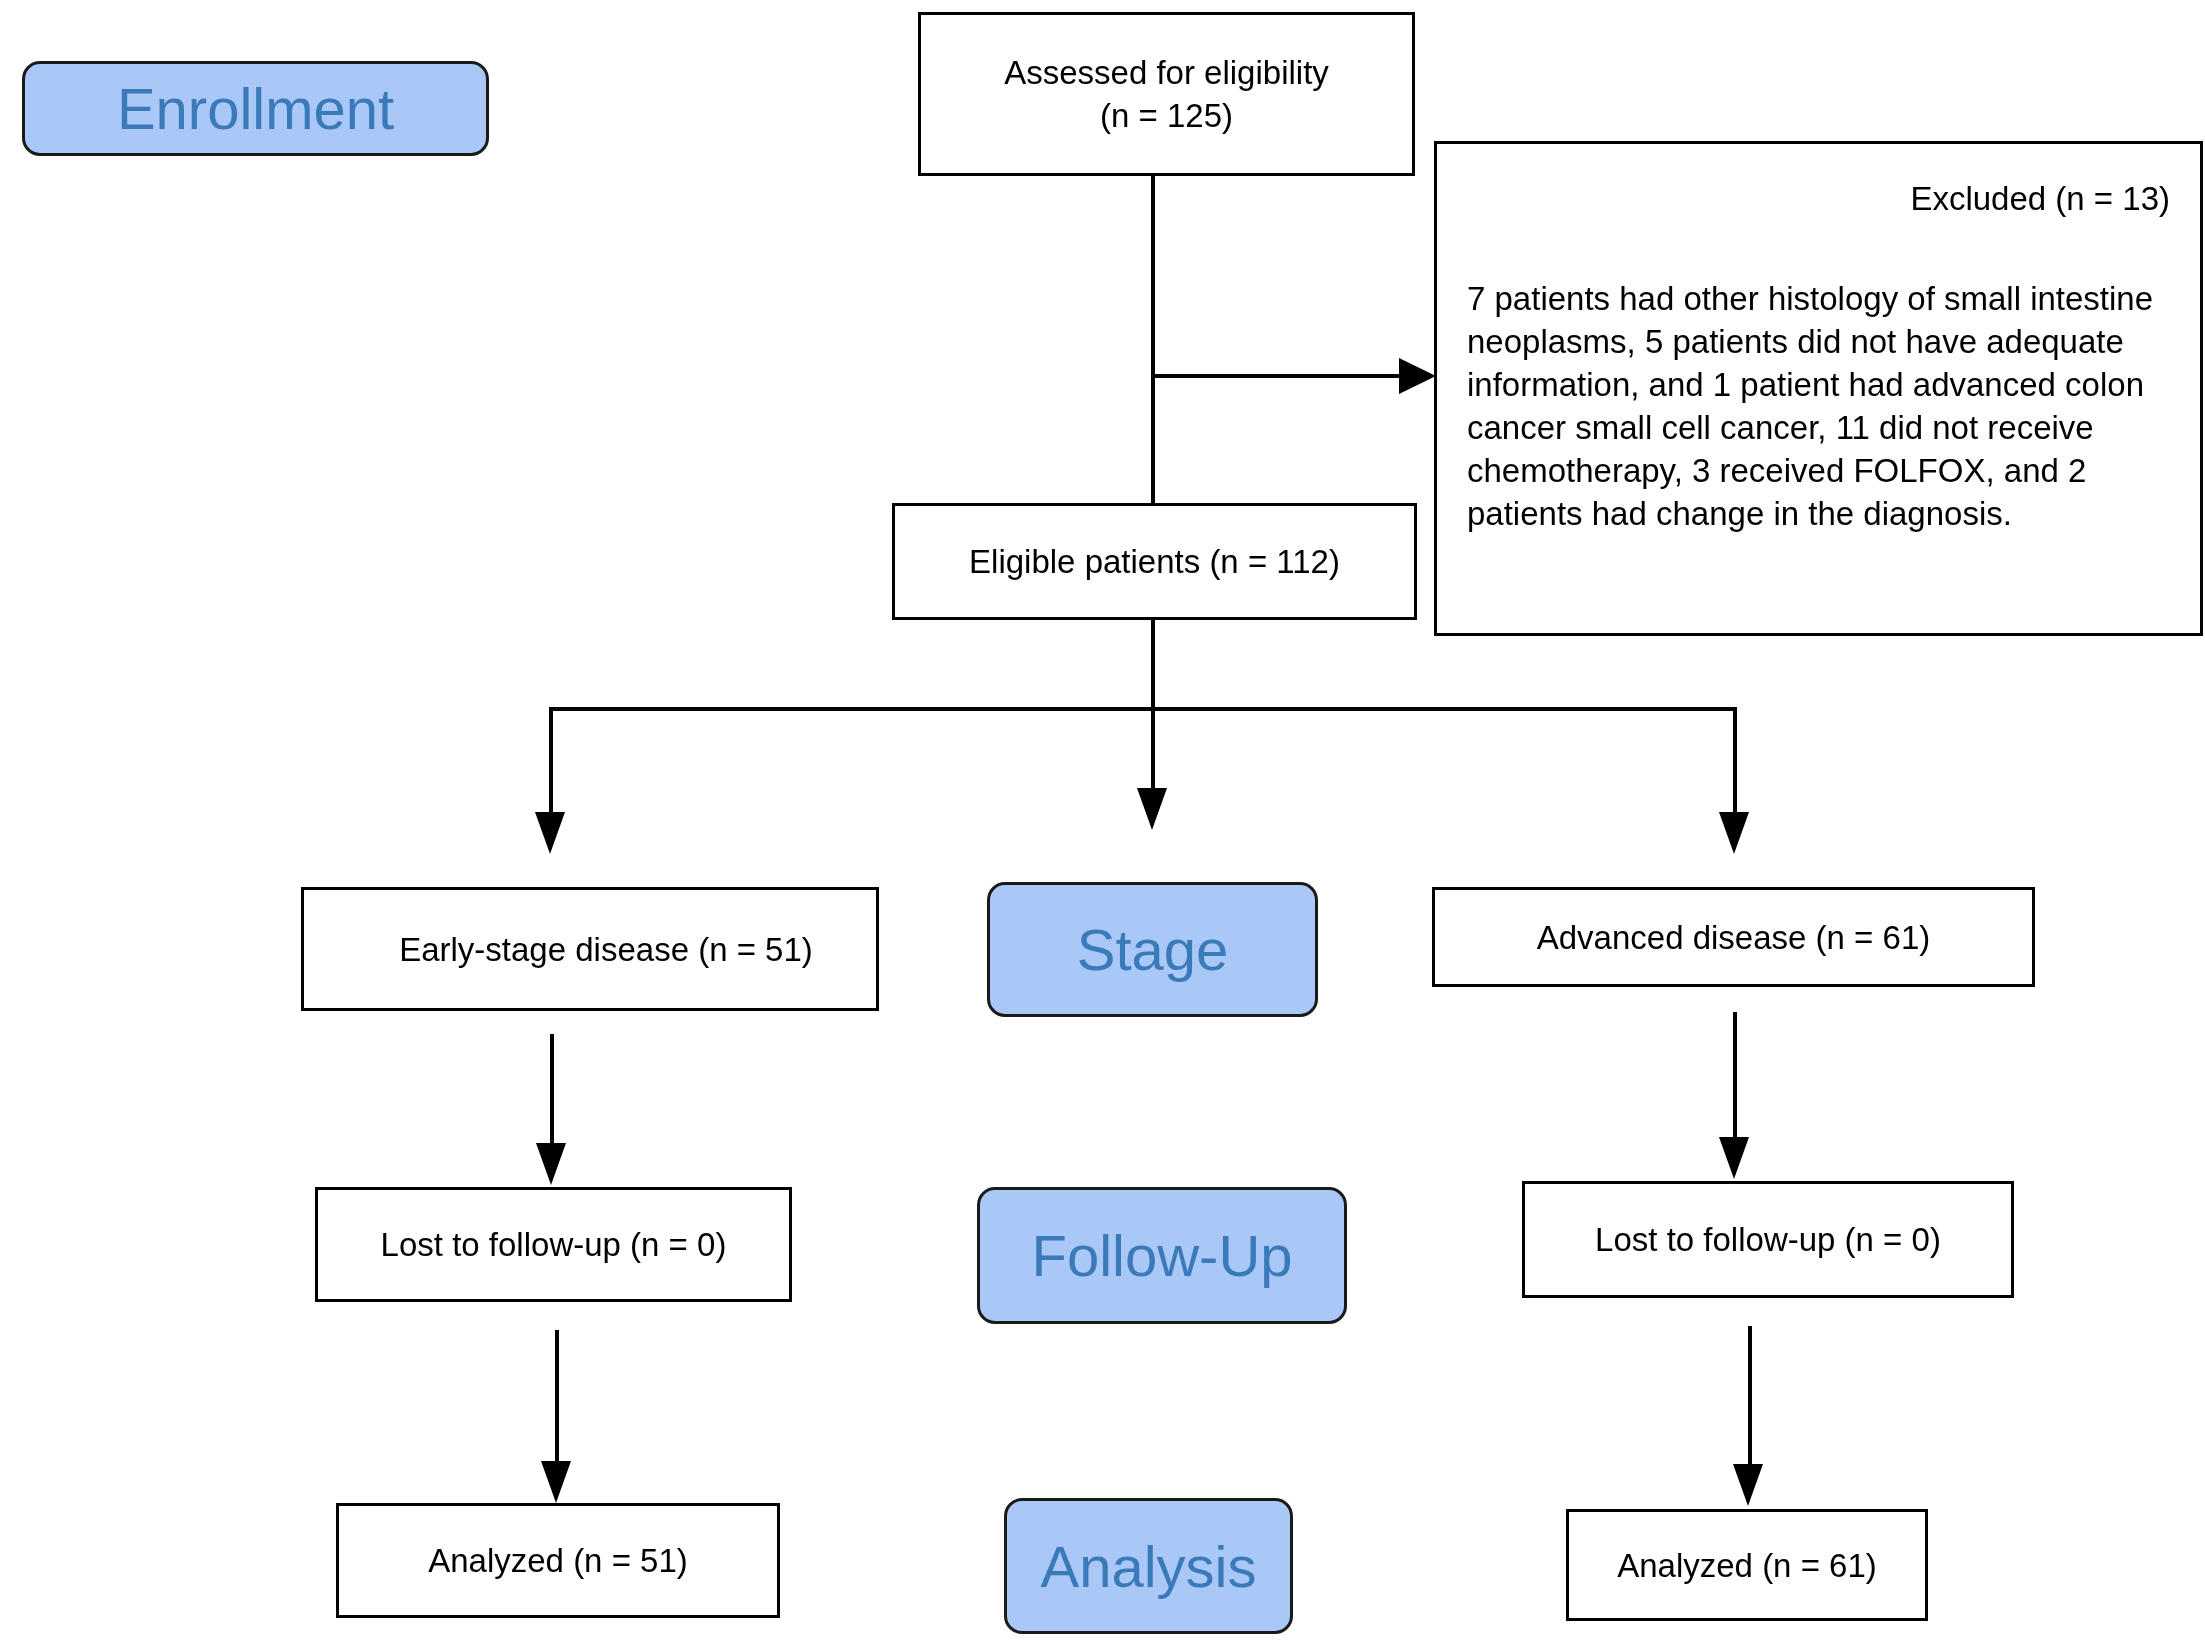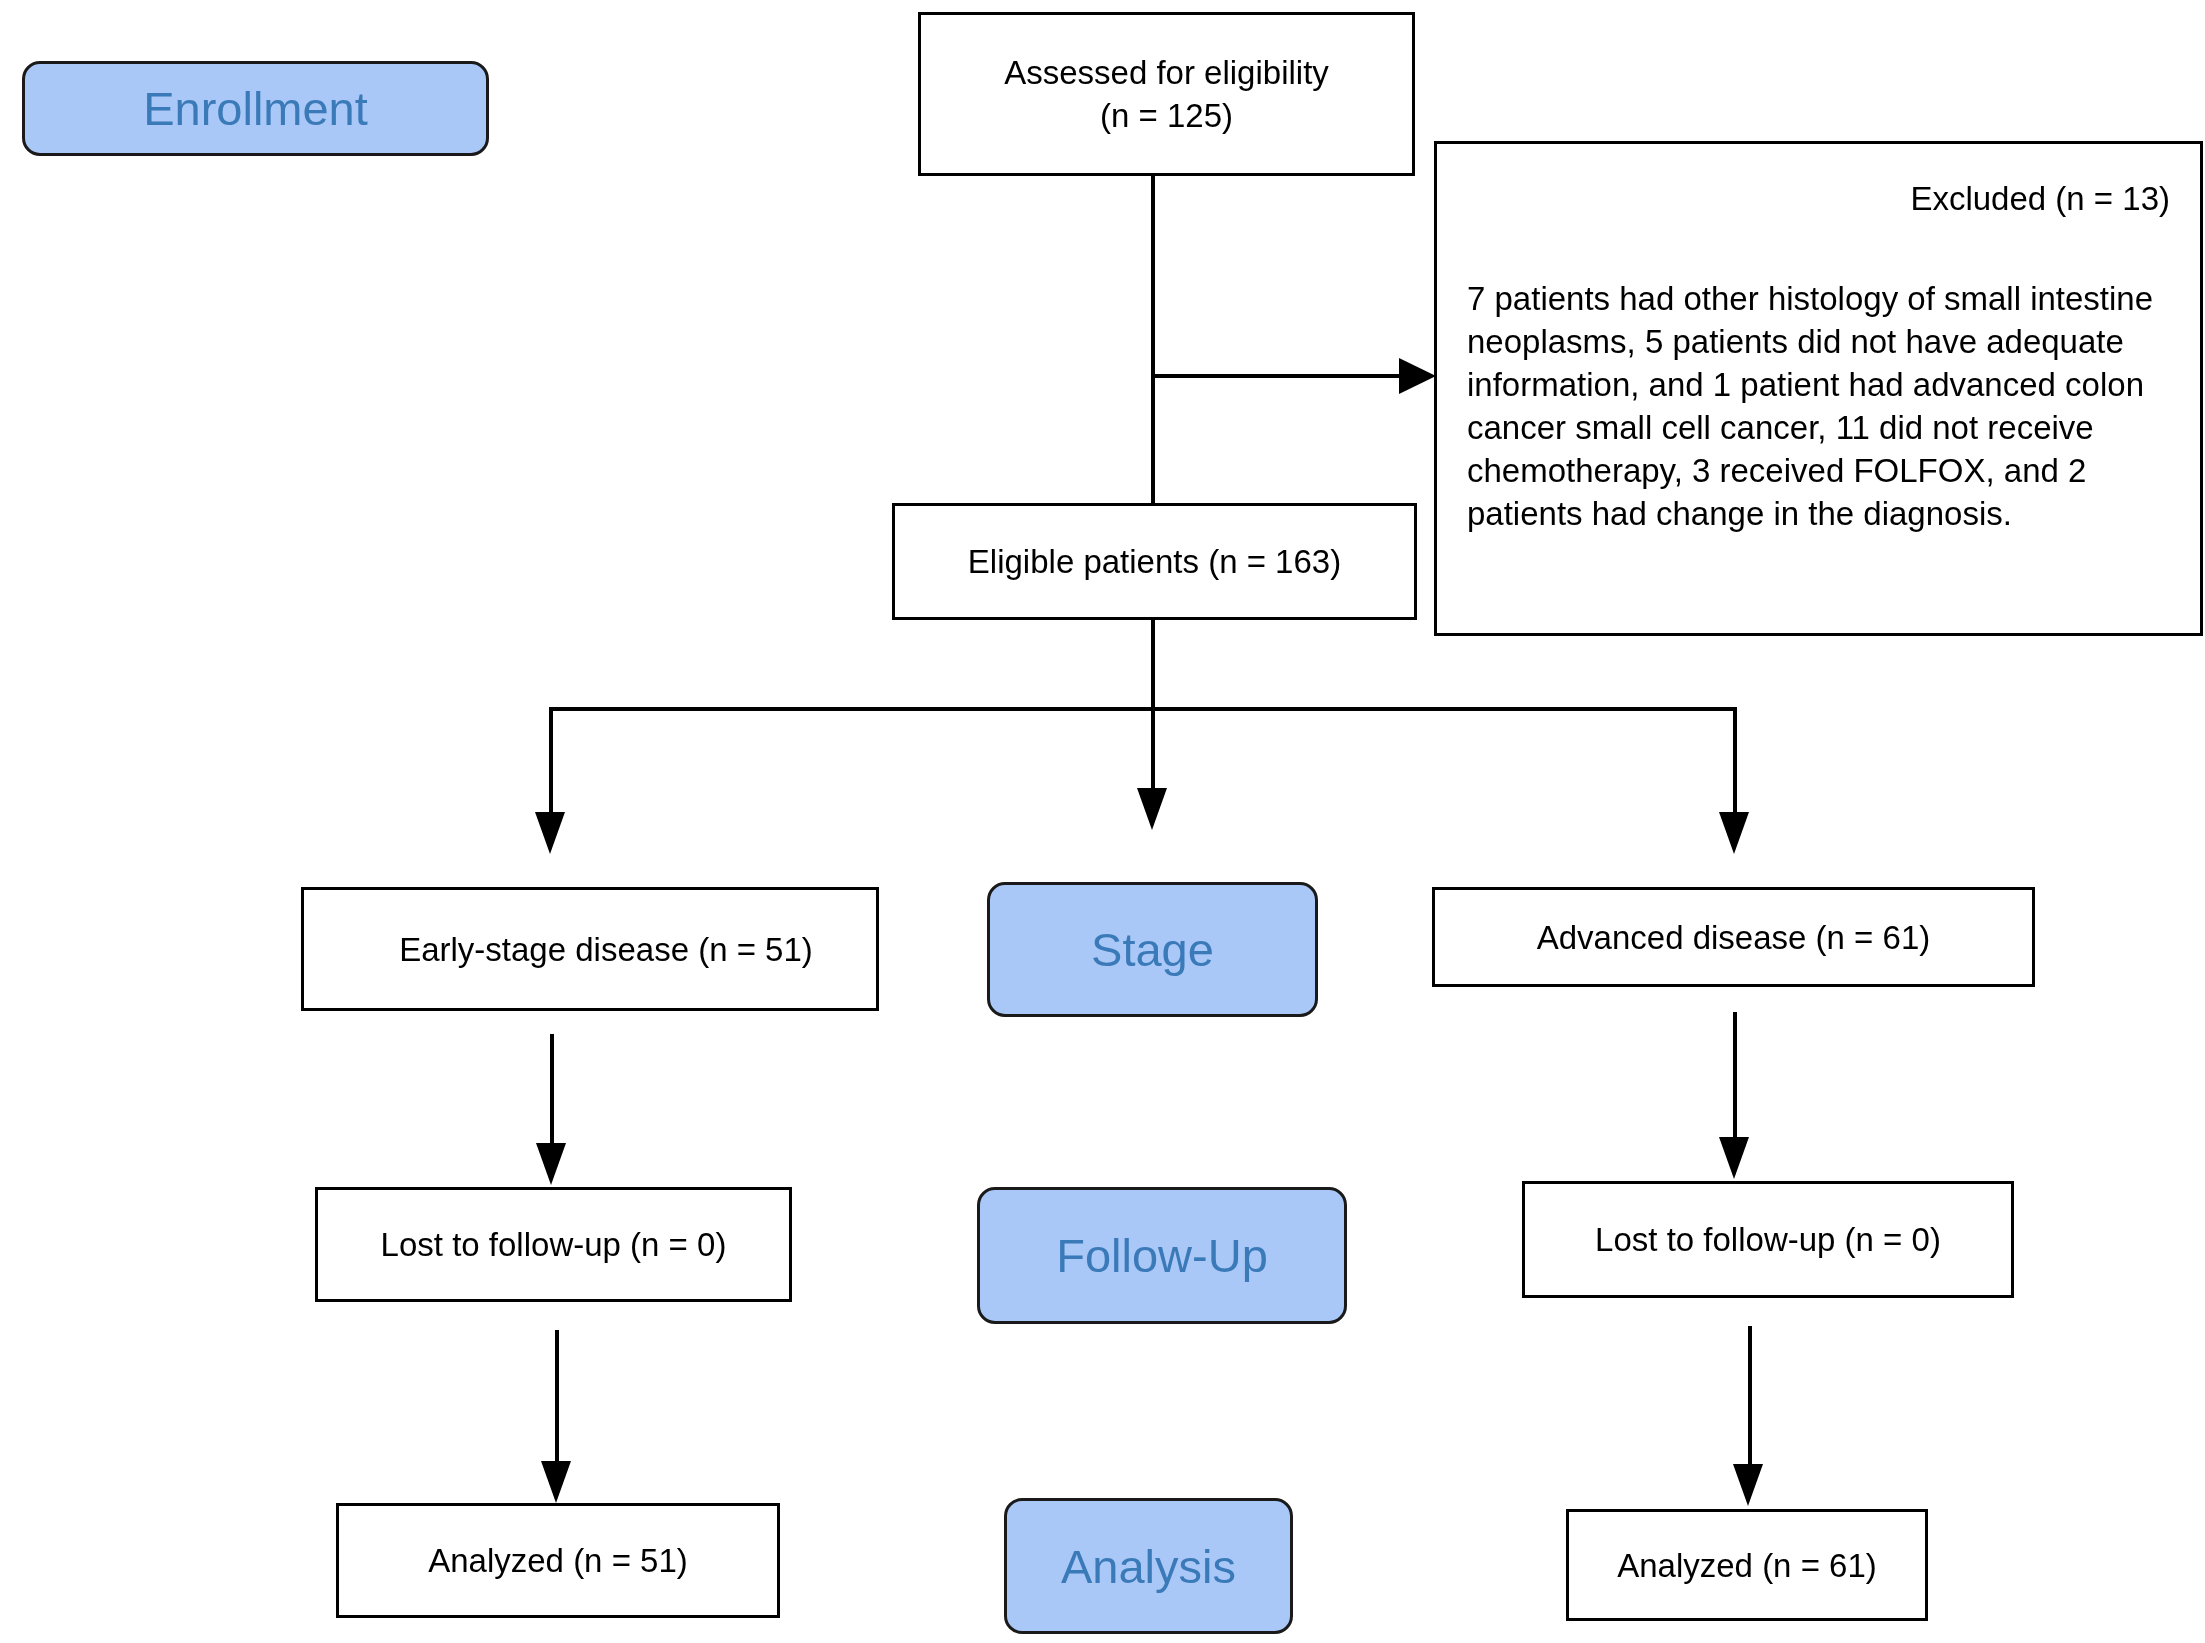--- a/index.html
+++ b/index.html
@@ -28,21 +28,21 @@
   .phase-label {
     position: absolute;
     background: #aac8f7;
     border: 3px solid #1a1a1a;
     border-radius: 18px;
     box-sizing: border-box;
     display: flex;
     align-items: center;
     justify-content: center;
     text-align: center;
-    font-size: 47px;
+    font-size: 58px;
     color: #3b7ab8;
   }
   .excluded {
     align-items: flex-end;
     justify-content: flex-start;
     text-align: left;
     padding: 33px 30px;
   }
   .excluded .excl-title { display: block; }
   .excluded .excl-body { display: block; margin-top: 57px; }
@@ -82,21 +82,21 @@
     <span>Assessed for eligibility</span>
     <span>(n = 125)</span>
   </div>
 
   <div class="box excluded" style="left:1434px; top:141px; width:769px; height:495px;">
     <span class="excl-title">Excluded (n = 13)</span>
     <span class="excl-body">7 patients had other histology of small intestine neoplasms, 5 patients did not have adequate information, and 1 patient had advanced colon cancer small cell cancer, 11 did not receive chemotherapy, 3 received FOLFOX, and 2 patients had change in the diagnosis.</span>
   </div>
 
   <div class="box" style="left:892px; top:503px; width:525px; height:117px;">
-    <span>Eligible patients (n = 163)</span>
+    <span>Eligible patients (n = 112)</span>
   </div>
 
   <div class="box" style="left:301px; top:887px; width:578px; height:124px;padding-left:32px;">
     <span>Early-stage disease (n = 51)</span>
   </div>
 
   <div class="box" style="left:1432px; top:887px; width:603px; height:100px;">
     <span>Advanced disease (n = 61)</span>
   </div>
 

